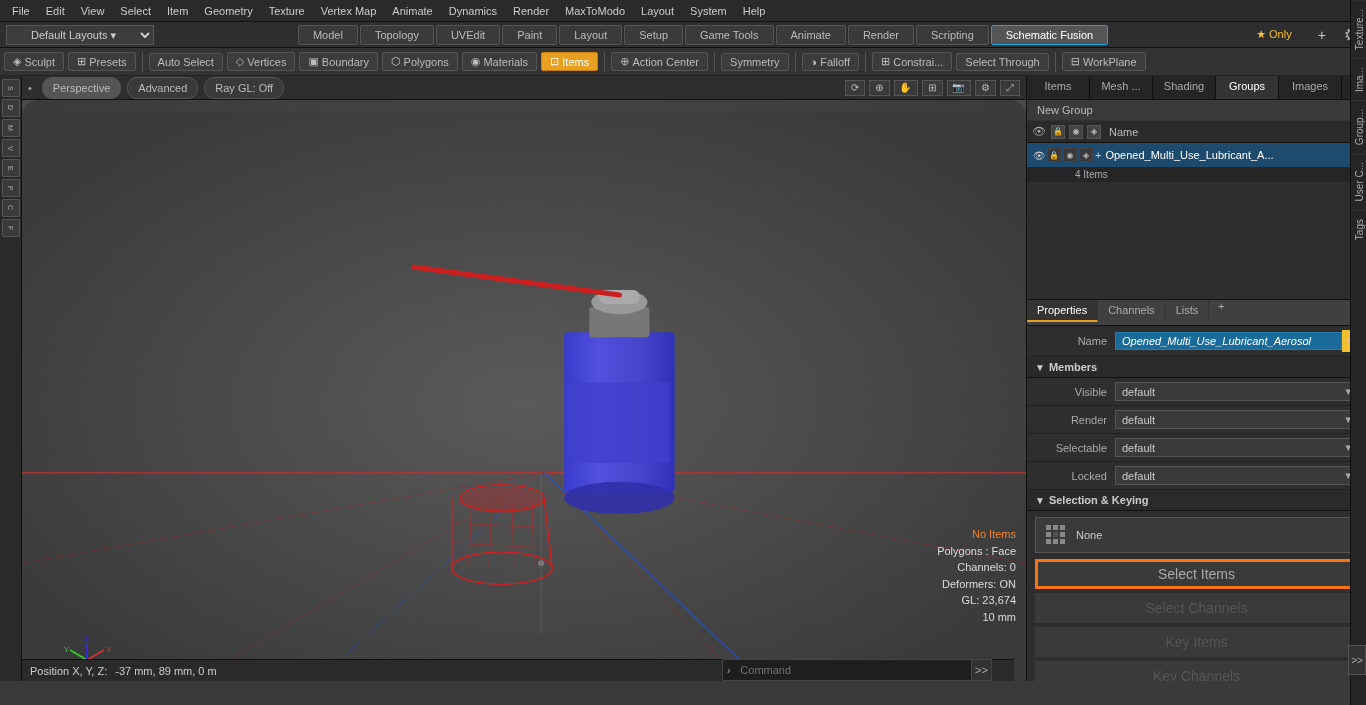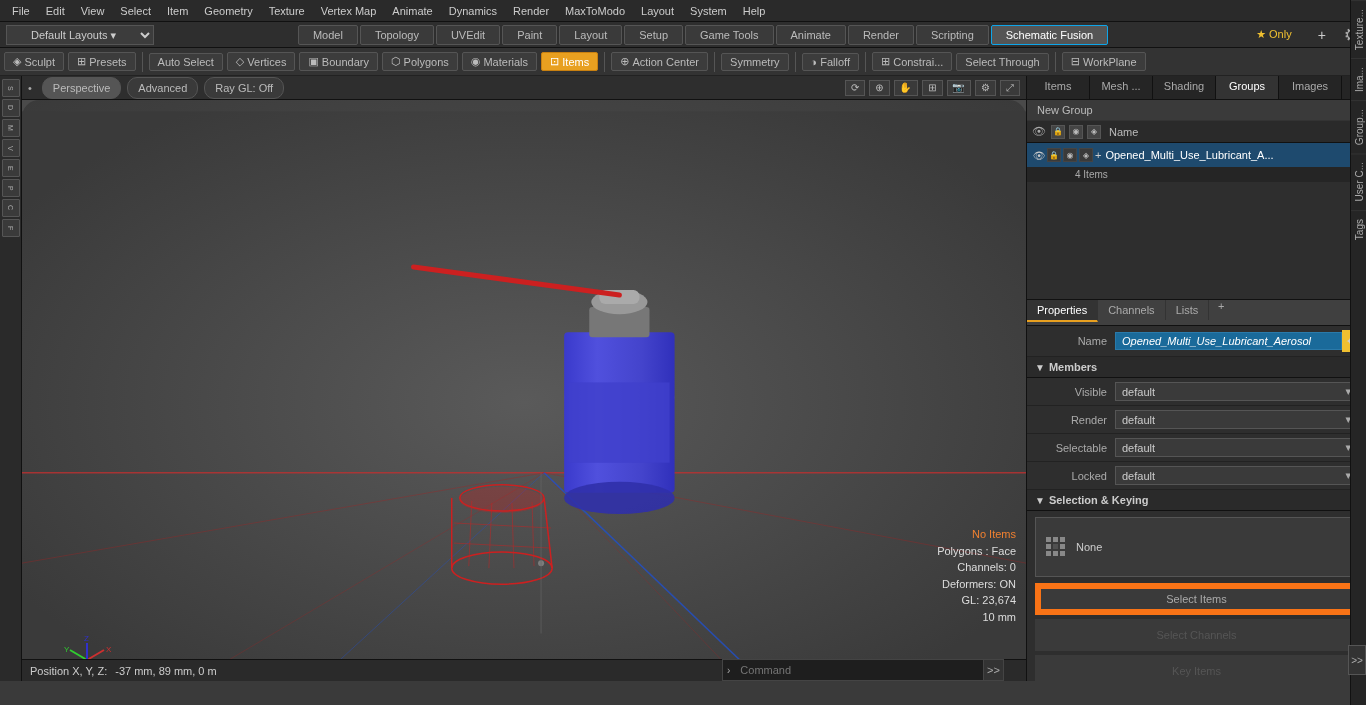--- a/index.html
+++ b/index.html
@@ -45,21 +45,21 @@
     #viewport-canvas { width: 100%; height: 100%; background: radial-gradient(ellipse at center, #555 0%, #3a3a3a 100%); position: relative; border-radius: 17px; }
 
     
     #axis-indicator { position: absolute; bottom: 20px; left: 40px; width: 50px; height: 50px; }
 
     
     #status-overlay { position: absolute; bottom: 80px; right: 10px; text-align: right; color: #ddd; font-size: 11px; line-height: 1.5; }
     .status-label { color: #f08030; }
 
     
-    #bottom-bar { position: absolute; bottom: 0; left: 0; right: 0; height: 22px; background: #2a2a2a; border-top: 1px solid #111; display: flex; align-items: center; padding: 0 8px; gap: 8px; }
+    #bottom-bar { position: absolute; bottom: 0; left: 0; right: 12px; height: 22px; background: #2a2a2a; border-top: 1px solid #111; display: flex; align-items: center; padding: 0 8px; gap: 8px; }
     .pos-label { color: #ccc; font-size: 11px; }
     .command-bar { position: absolute; bottom: 0; right: 22px; left: 700px; height: 22px; background: #1e1e1e; border: 1px solid #444; display: flex; align-items: center; }
     .cmd-input { flex: 1; background: transparent; border: none; color: #ccc; padding: 0 6px; font-size: 11px; outline: none; }
     .cmd-expand { background: #333; border-left: 1px solid #444; width: 20px; height: 100%; display: flex; align-items: center; justify-content: center; color: #aaa; cursor: pointer; }
 
     
     #right-panel { width: 340px; background: #2e2e2e; border-left: 1px solid #111; display: flex; flex-direction: column; }
 
     
     #groups-tabs { display: flex; background: #252525; border-bottom: 1px solid #111; height: 24px; }
@@ -97,25 +97,25 @@
     .prop-select { flex: 1; background: #3a3a3a; border: 1px solid #555; color: #ccc; padding: 2px 6px; font-size: 11px; display: flex; align-items: center; justify-content: space-between; cursor: pointer; }
     .prop-select-arrow { color: #aaa; }
 
     
     .section-header { display: flex; align-items: center; padding: 4px 8px; background: #2a2a2a; border-bottom: 1px solid #111; cursor: pointer; }
     .section-arrow { color: #ccc; margin-right: 4px; font-size: 10px; }
     .section-title { color: #ccc; font-size: 11px; font-weight: bold; }
 
     
     #sel-keying { padding: 6px 8px; }
-    .sk-none-btn { display: flex; align-items: center; background: #3a3a3a; border: 1px solid #555; padding: 17px 8px; margin-bottom: 6px; cursor: pointer; }
+    .sk-none-btn { display: flex; align-items: center; background: #3a3a3a; border: 1px solid #555; padding: 5px 8px; margin-bottom: 6px; cursor: pointer; }
     .sk-icon { width: 24px; height: 24px; display: flex; align-items: center; justify-content: center; margin-right: 8px; }
     .sk-label { color: #ccc; font-size: 11px; }
 
-    .sk-action-btn { width: 100%; background: #3a3a3a; border: 6px solid #f97316; color: #aaa; padding: 4px 8px; margin-bottom: 4px; text-align: center; cursor: pointer; font-size: 11px; }
+    .sk-action-btn { width: 100%; background: #3a3a3a; border: 3px solid #f97316; color: #aaa; padding: 4px 8px; margin-bottom: 4px; text-align: center; cursor: pointer; font-size: 14px; }
     .sk-action-btn.disabled { color: #555; border-color: #3a3a3a; cursor: default; }
 
     
     #right-edge { position: absolute; right: 0; top: 0; bottom: 0; width: 16px; background: #252525; border-left: 1px solid #111; display: flex; flex-direction: column; align-items: center; }
     .edge-tab { writing-mode: vertical-lr; transform: rotate(180deg); padding: 8px 1px; color: #aaa; font-size: 10px; cursor: pointer; border-bottom: 1px solid #333; width: 100%; text-align: center; }
 
     
     #scene-svg { position: absolute; top: 0; left: 0; width: 100%; height: 100%; }
 
     

